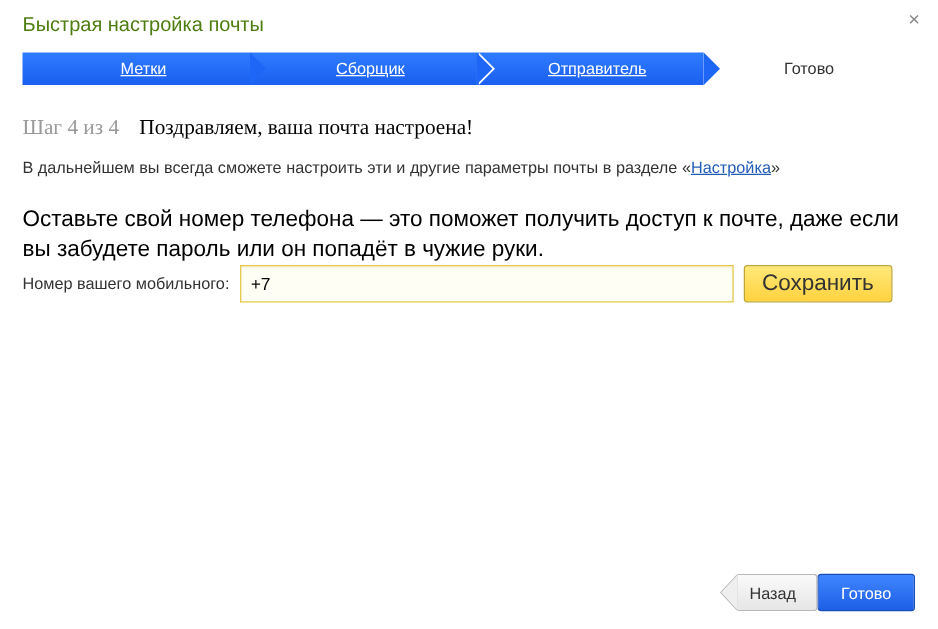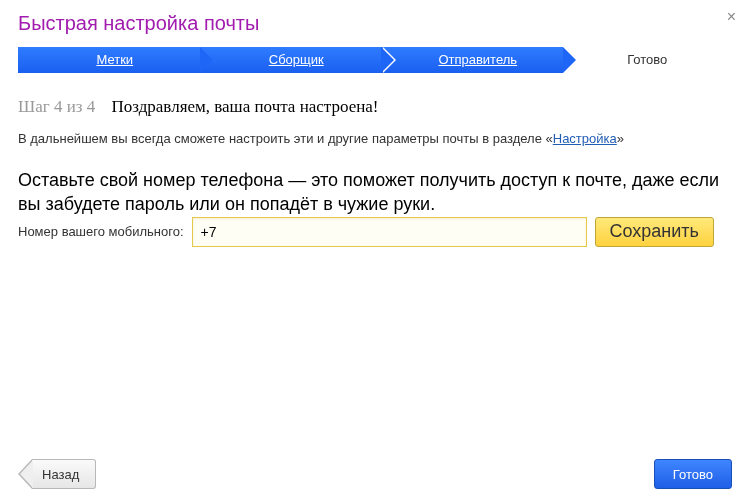--- a/index.html
+++ b/index.html
@@ -23,23 +23,23 @@
     .close-btn {
       position: absolute;
       top: 8px;
       right: 14px;
       font-size: 16px;
       color: #888;
       cursor: pointer;
       font-family: Arial;
     }
     .title {
-      font-size: 20px;
+      font-size: 16px;
       font-weight: normal;
-      color: #a21caf;
+      color: #4d7c0f;
       margin-bottom: 12px;
     }
     .steps {
       display: flex;
       height: 26px;
       margin-bottom: 24px;
     }
     .step {
       position: relative;
       height: 26px;
@@ -158,23 +158,22 @@
     .btn-yellow {
       background: linear-gradient(to bottom, #ffe97a 0%, #ffd23f 100%);
       color: #333;
     }
     .footer {
       position: absolute;
       bottom: 14px;
       left: 18px;
       right: 18px;
       display: flex;
-      justify-content: space-between;
+      justify-content: flex-end;
       align-items: center;
-      gap: 36px;
     }
     .btn-back {
       position: relative;
       height: 30px;
       border: 1px solid #b8b8b8;
       border-left: none;
       border-radius: 0 3px 3px 0;
       background: linear-gradient(to bottom, #fafafa 0%, #e6e6e6 100%);
       padding: 0 16px 0 10px;
       font-size: 13px;

